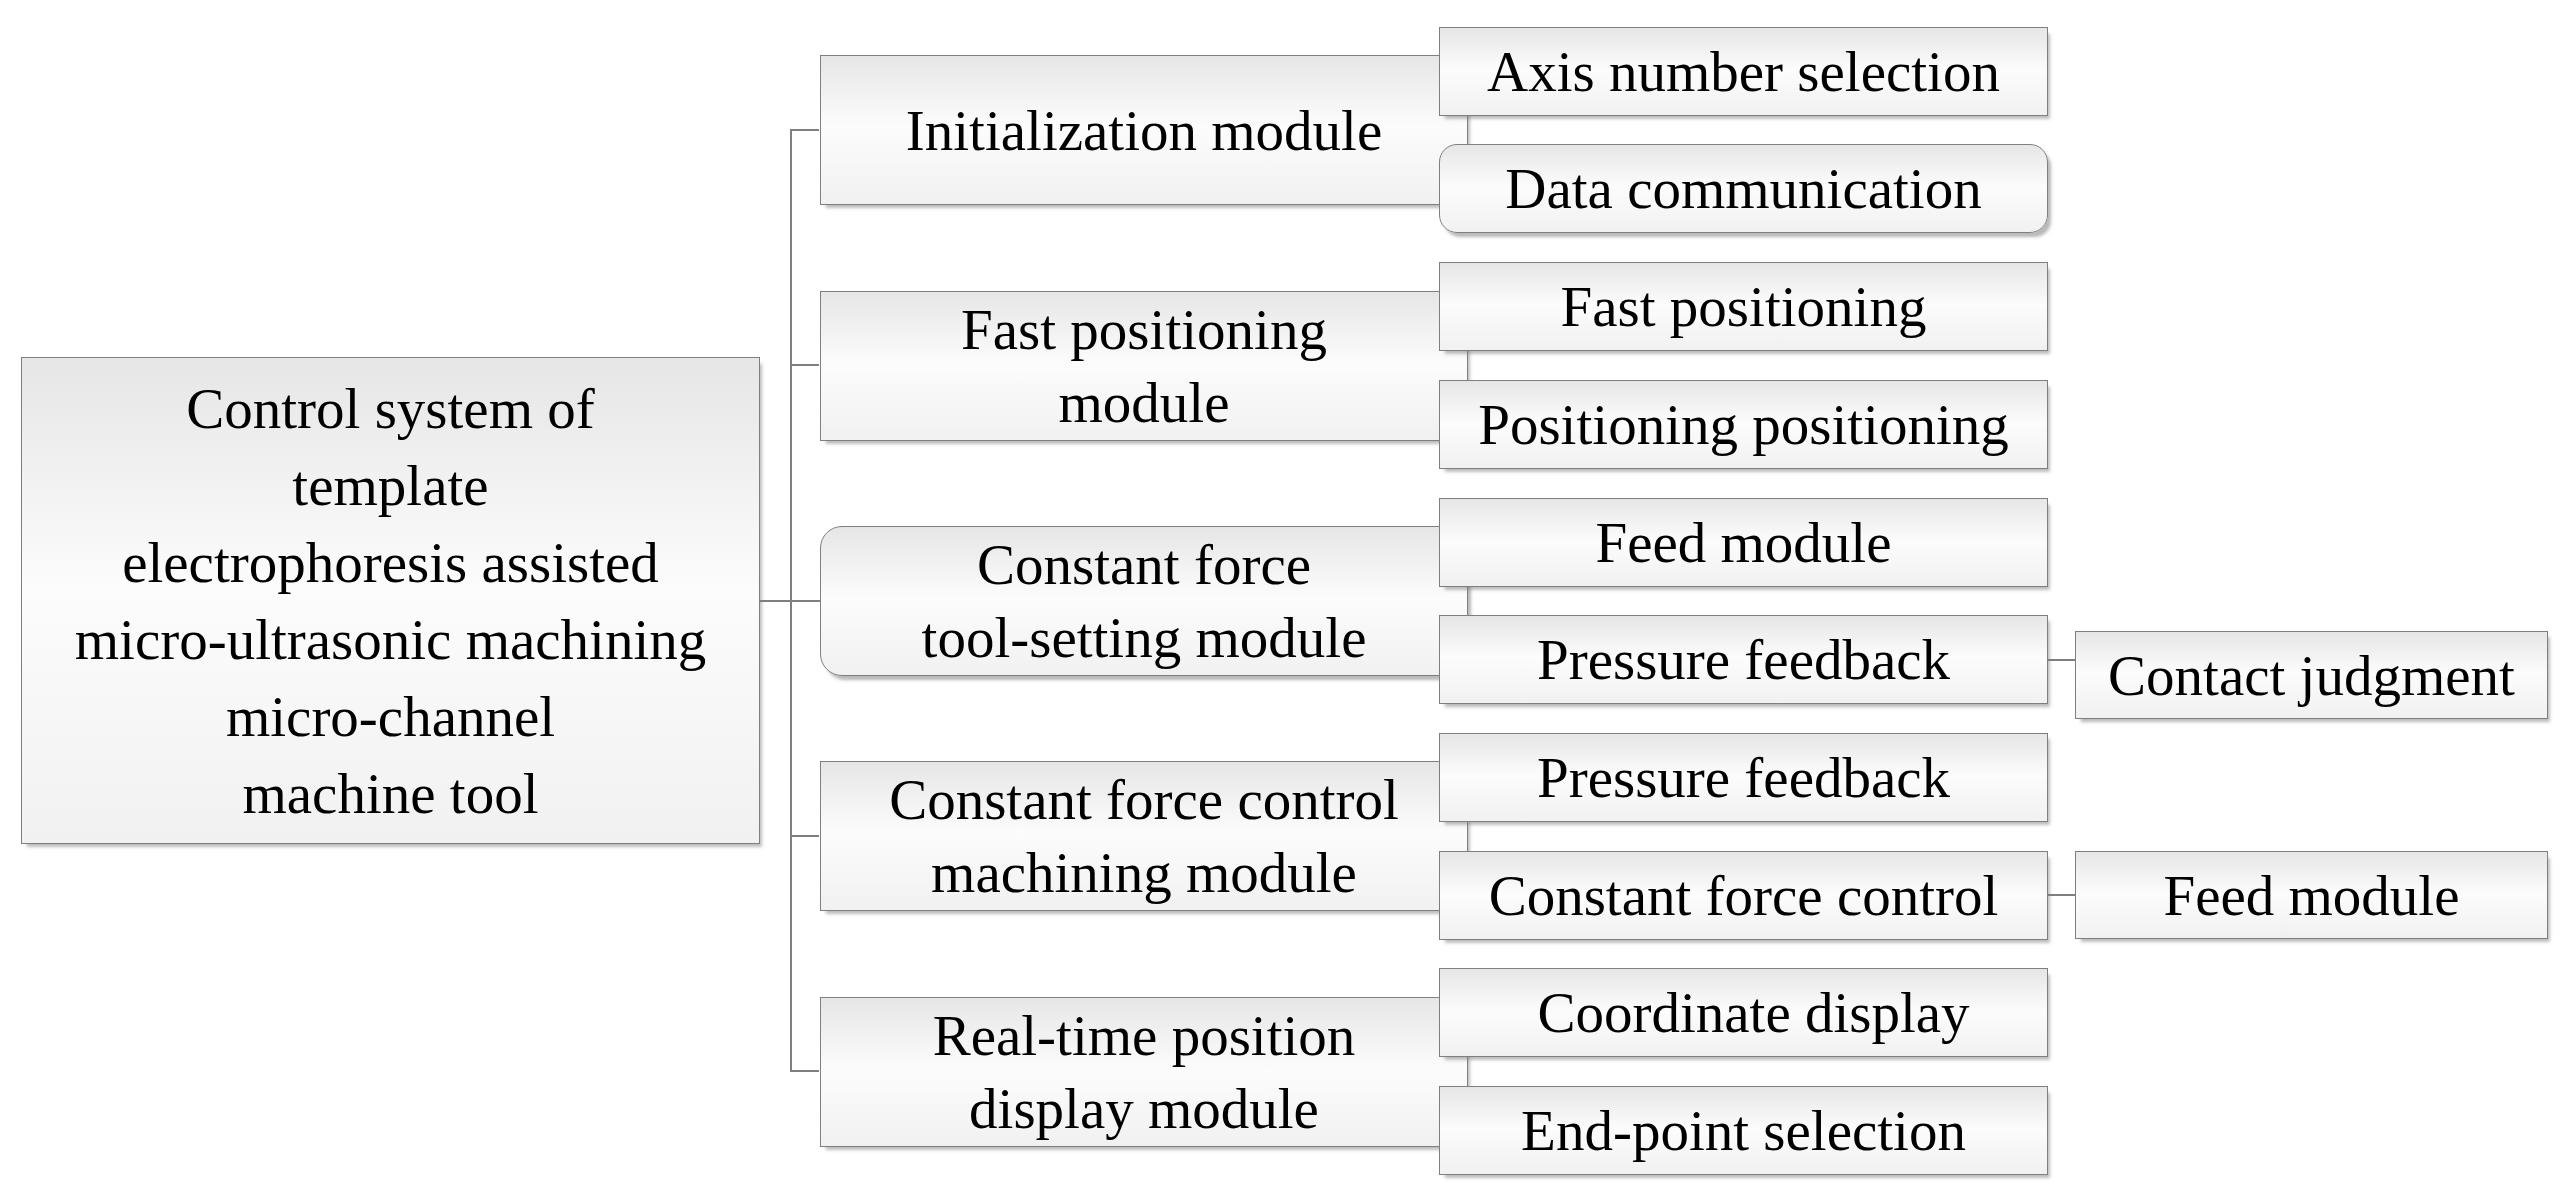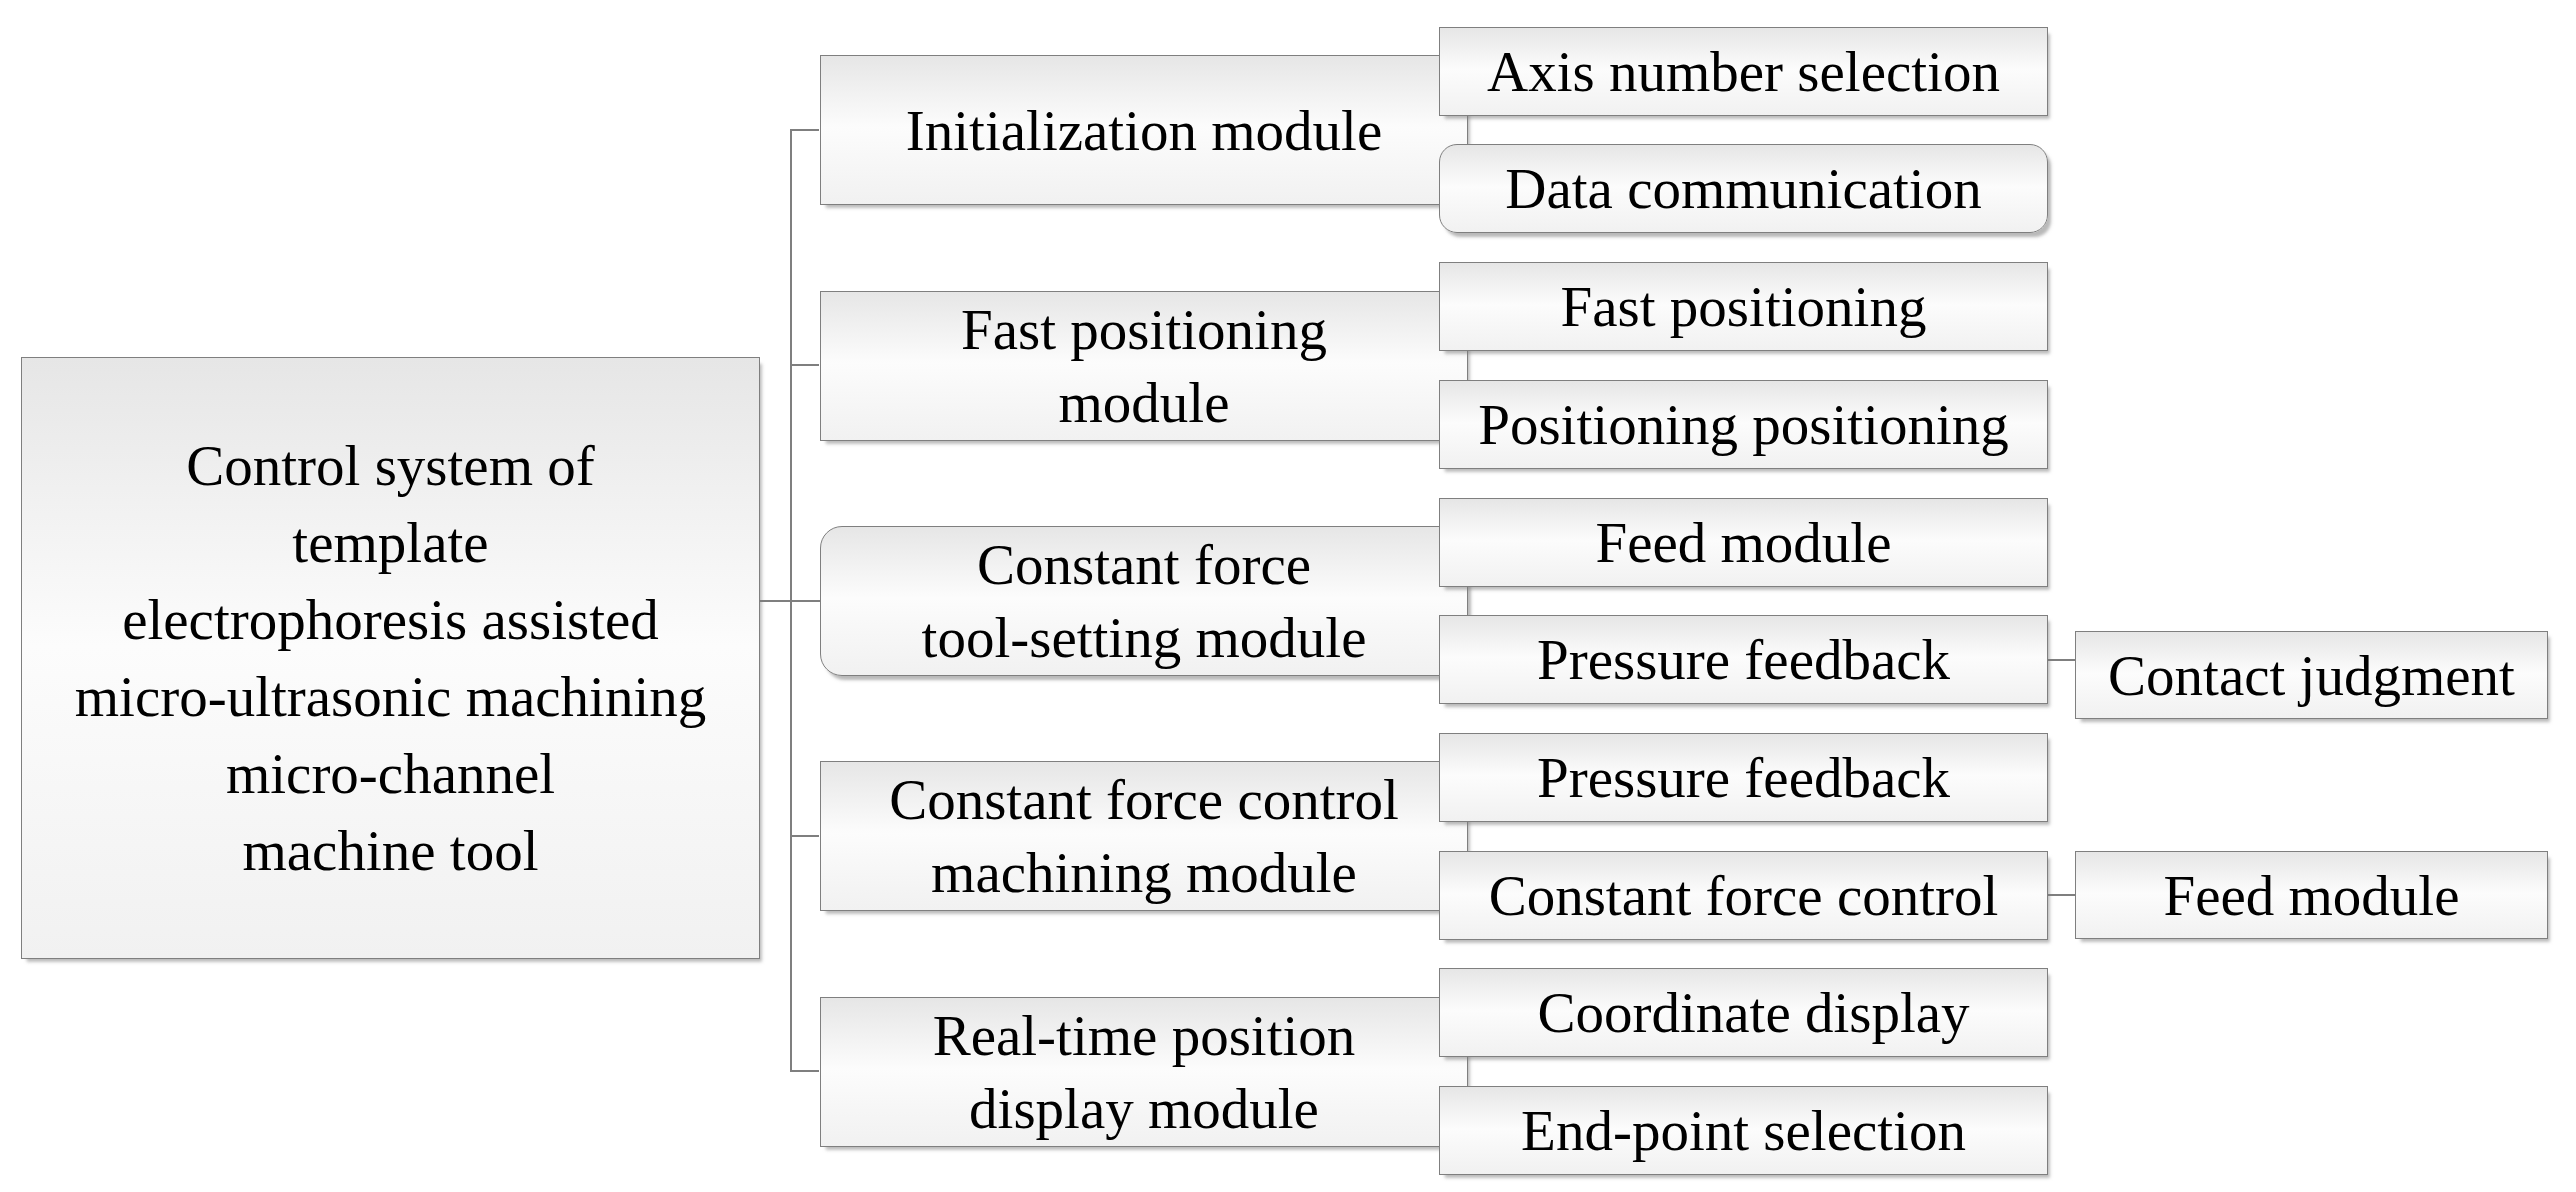--- a/index.html
+++ b/index.html
@@ -21,21 +21,21 @@
     align-items: center;
     justify-content: center;
     text-align: center;
     font-size: 57px;
     color: #000000;
     white-space: pre-line;
   }
   .line { position: absolute; background: #7f7f7f; }
 
   
-  #root-box { left: 21px; top: 357px; width: 739px; height: 602px; line-height: 77px; }
+  #root-box { left: 21px; top: 357px; width: 739px; height: 487px; line-height: 77px; }
 
   
   .mod { left: 820px; width: 648px; height: 150px; line-height: 73px; }
   #m1 { top: 55px; }
   #m2 { top: 291px; }
   #m3 { top: 526px; border-radius: 22px; }
   #m4 { top: 761px; }
   #m5 { top: 997px; }
 
   

